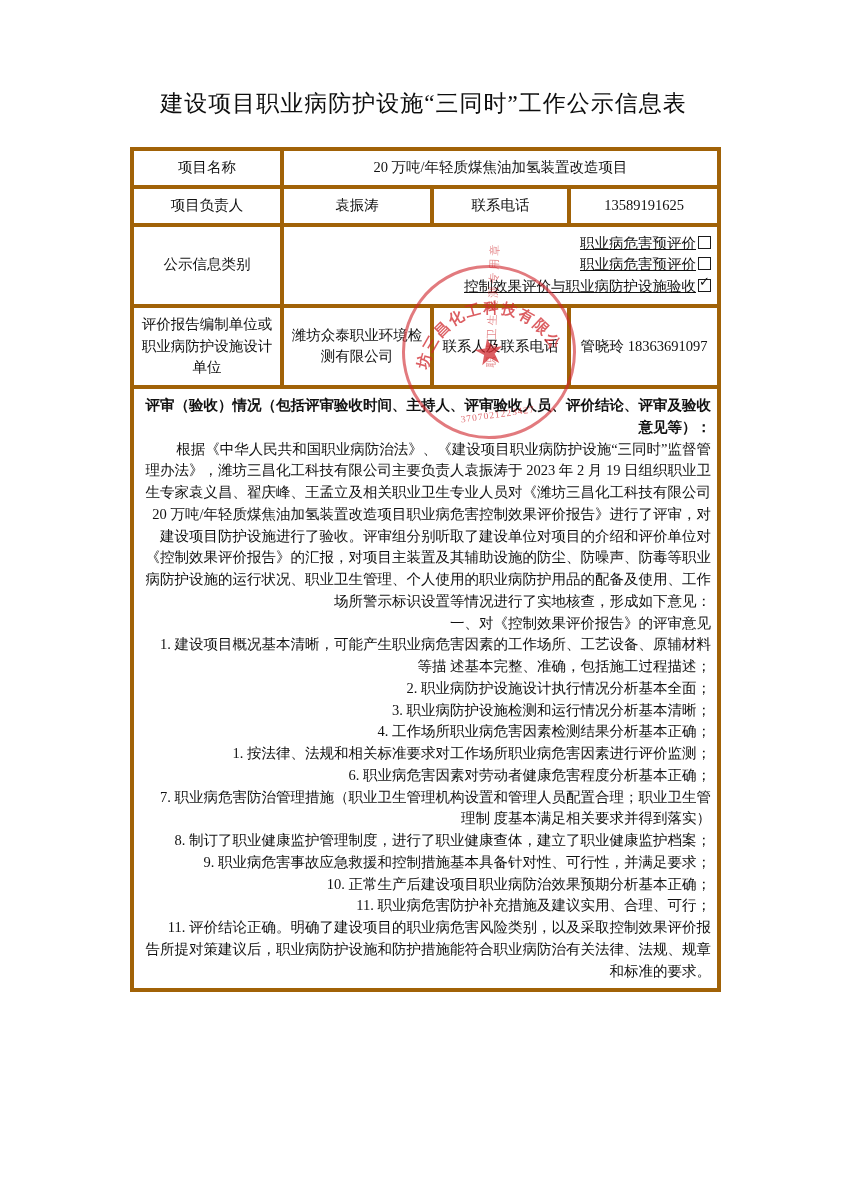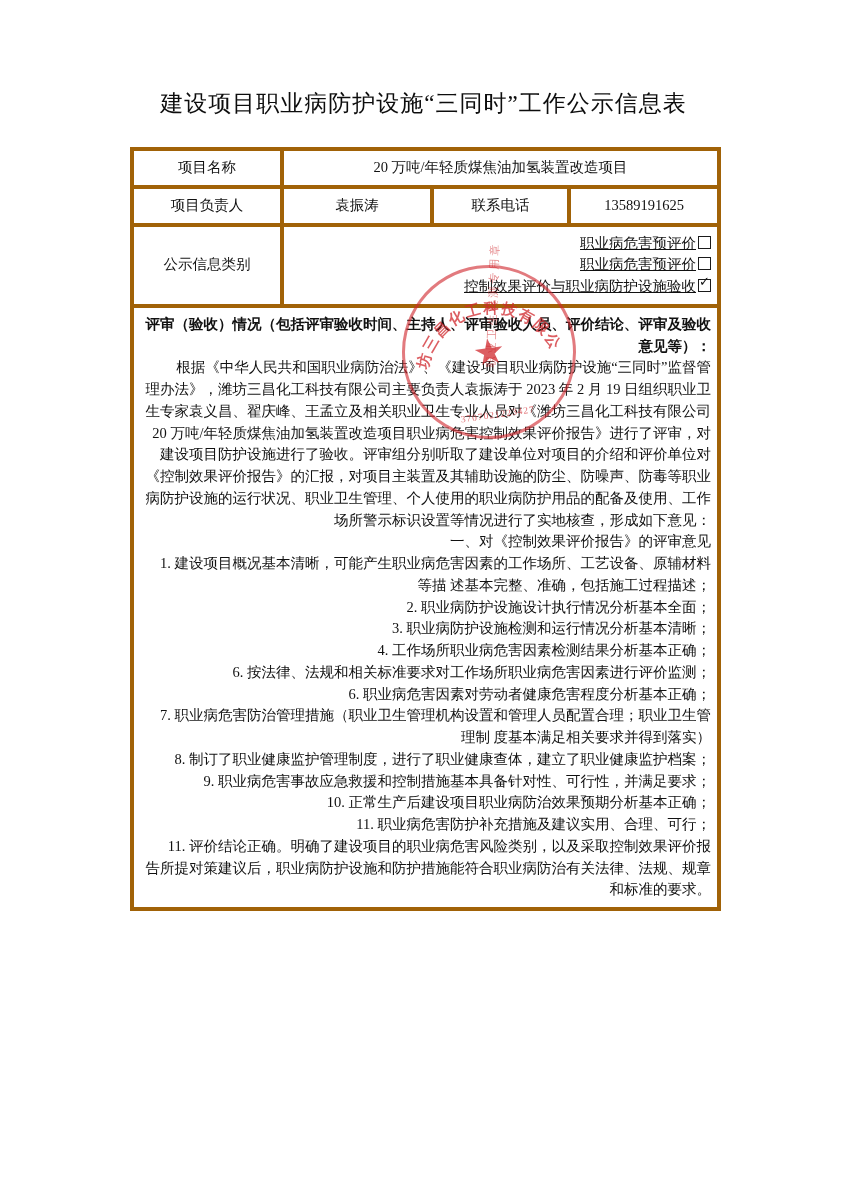--- a/index.html
+++ b/index.html
@@ -216,29 +216,35 @@
         </tr>
         <tr>
           <td class="lbl">公示信息类别</td>
           <td class="cat-cell" colspan="3">
             <div><span>职业病危害预评价</span><span class="cb"></span></div>
             <div><span>职业病危害预评价</span><span class="cb"></span></div>
             <div><span>控制效果评价与职业病防护设施验收</span><span class="cb checked"></span></div>
           </td>
         </tr>
         <tr>
+          <td class="small-lbl">评价报告编制单位或职业病防护设施设计单位</td>
+          <td class="val">潍坊众泰职业环境检测有限公司</td>
+          <td class="small-lbl">联系人及联系电话</td>
+          <td class="val">管晓玲 18363691097</td>
+        </tr>
+        <tr>
           <td class="review-cell" colspan="4">
             <div class="review-head">评审（验收）情况（包括评审验收时间、主持人、评审验收人员、评价结论、评审及验收意见等）：</div>
             <div class="para">根据《中华人民共和国职业病防治法》、《建设项目职业病防护设施“三同时”监督管理办法》，潍坊三昌化工科技有限公司主要负责人袁振涛于 2023 年 2 月 19 日组织职业卫生专家袁义昌、翟庆峰、王孟立及相关职业卫生专业人员对《潍坊三昌化工科技有限公司 20 万吨/年轻质煤焦油加氢装置改造项目职业病危害控制效果评价报告》进行了评审，对建设项目防护设施进行了验收。评审组分别听取了建设单位对项目的介绍和评价单位对《控制效果评价报告》的汇报，对项目主装置及其辅助设施的防尘、防噪声、防毒等职业病防护设施的运行状况、职业卫生管理、个人使用的职业病防护用品的配备及使用、工作场所警示标识设置等情况进行了实地核查，形成如下意见：</div>
             <div class="section-head">一、对《控制效果评价报告》的评审意见</div>
             <div class="item">1. 建设项目概况基本清晰，可能产生职业病危害因素的工作场所、工艺设备、原辅材料等描 述基本完整、准确，包括施工过程描述；</div>
             <div class="item">2. 职业病防护设施设计执行情况分析基本全面；</div>
             <div class="item">3. 职业病防护设施检测和运行情况分析基本清晰；</div>
             <div class="item">4. 工作场所职业病危害因素检测结果分析基本正确；</div>
-            <div class="item">6. 按法律、法规和相关标准要求对工作场所职业病危害因素进行评价监测；</div>
+            <div class="item">1. 按法律、法规和相关标准要求对工作场所职业病危害因素进行评价监测；</div>
             <div class="item">6. 职业病危害因素对劳动者健康危害程度分析基本正确；</div>
             <div class="item">7. 职业病危害防治管理措施（职业卫生管理机构设置和管理人员配置合理；职业卫生管理制 度基本满足相关要求并得到落实）</div>
             <div class="item">8. 制订了职业健康监护管理制度，进行了职业健康查体，建立了职业健康监护档案；</div>
             <div class="item">9. 职业病危害事故应急救援和控制措施基本具备针对性、可行性，并满足要求；</div>
             <div class="item">10. 正常生产后建设项目职业病防治效果预期分析基本正确；</div>
             <div class="item">11. 职业病危害防护补充措施及建议实用、合理、可行；</div>
             <div class="item">11. 评价结论正确。明确了建设项目的职业病危害风险类别，以及采取控制效果评价报告所提对策建议后，职业病防护设施和防护措施能符合职业病防治有关法律、法规、规章和标准的要求。</div>
           </td>
         </tr>
       </tbody>

